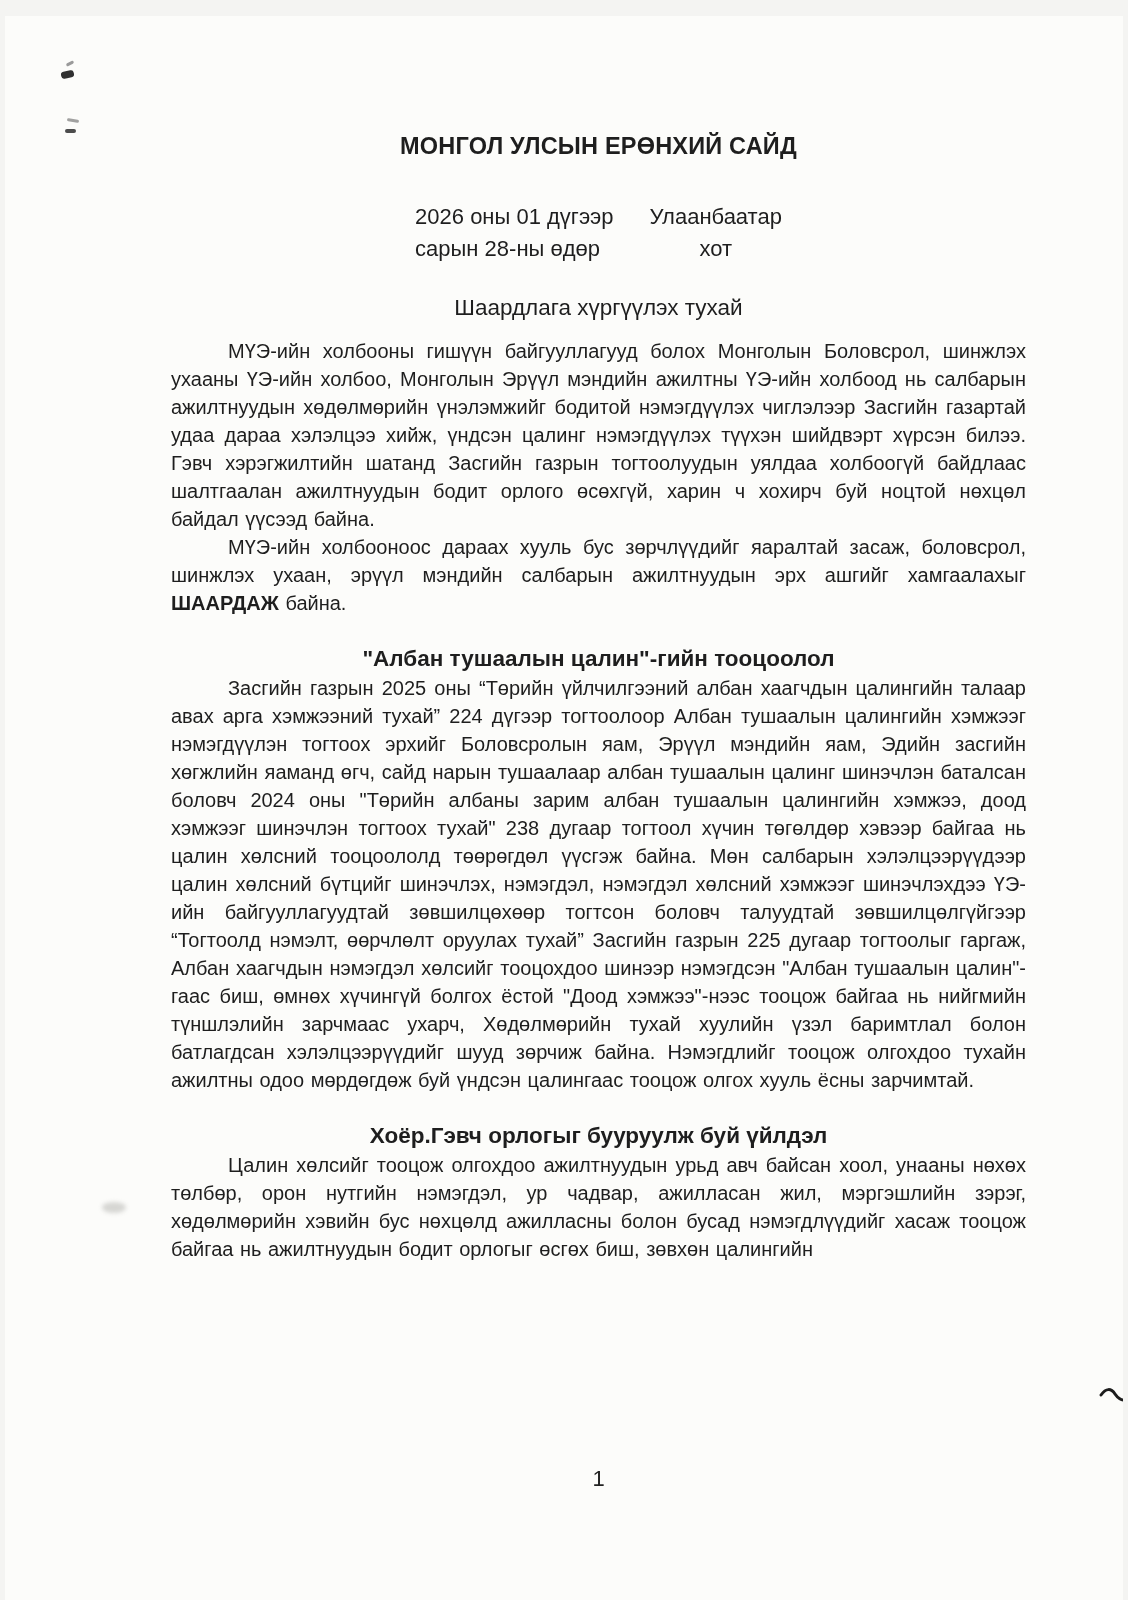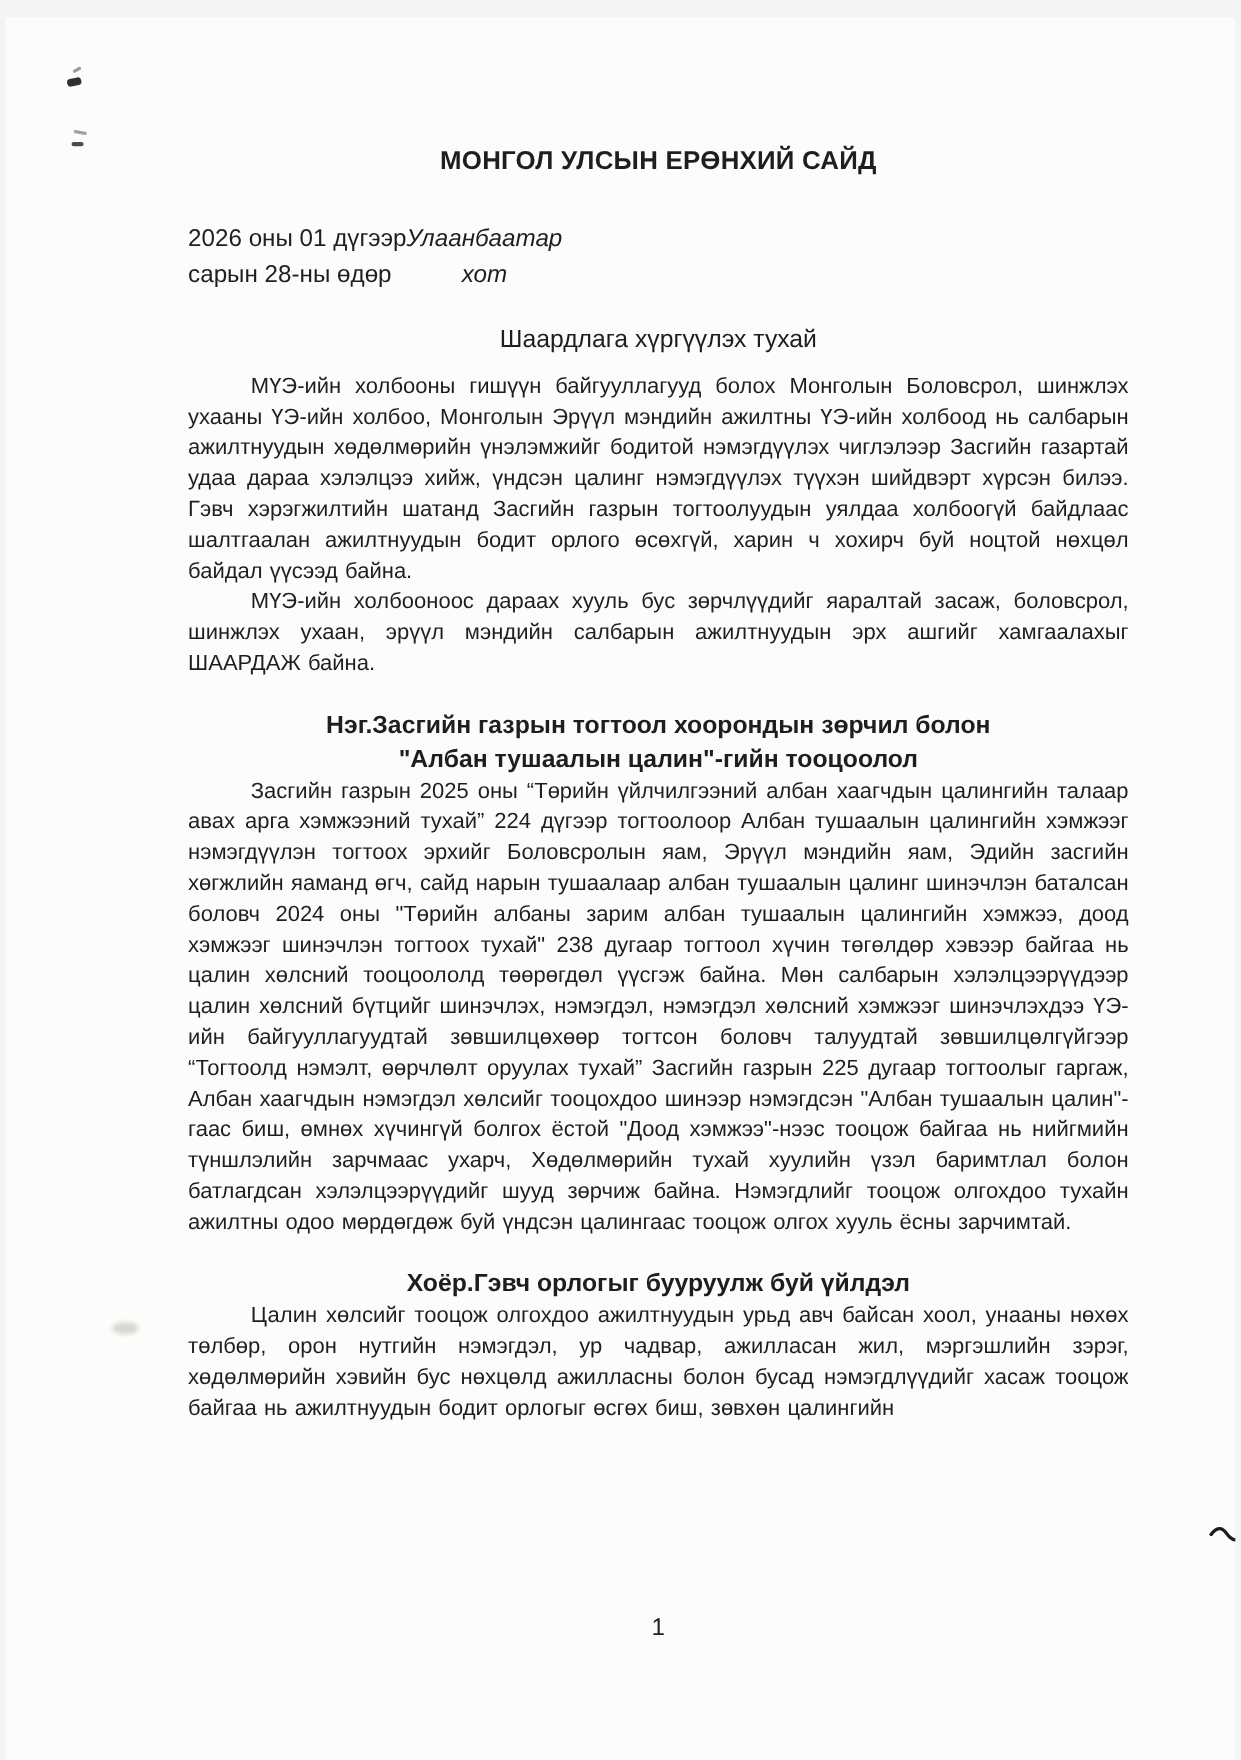--- a/index.html
+++ b/index.html
@@ -23,28 +23,29 @@
   .doc-header {
     text-align: center;
     font-weight: bold;
     font-size: 23.5px;
     line-height: 37px;
     letter-spacing: 0.2px;
   }
   
   .dateline {
     display: flex;
-    justify-content: flex-start;
+    justify-content: center;
     align-items: flex-start;
     font-size: 22px;
     line-height: 32px;
     margin-top: 36px;
+    gap: 36px;
   }
   .date-block { text-align: left; }
-  .city-block { text-align: center; font-style: italic; }
+  .city-block { text-align: center; }
   
   .subject {
     text-align: center;
     font-size: 22.5px;
     font-weight: normal;
     margin: 28px 0 0 0;
     line-height: 30px;
   }
   
   .body-start { margin-top: 14px; }
@@ -57,21 +58,21 @@
     word-spacing: 1px;
   }
   .section-title {
     text-align: center;
     font-size: 22.5px;
     font-weight: bold;
     line-height: 31px;
     margin: 26px 0 0 0;
   }
   .section-title .line { display: block; }
-  .bold-inline { font-weight: normal; }
+  .bold-inline { font-weight: bold; }
   
   .page-number {
     position: absolute;
     top: 1450px;
     left: 166px;
     right: 97px;
     text-align: center;
     font-size: 22px;
     color: #222;
   }
@@ -115,21 +116,20 @@
 
   <h1 class="subject">Шаардлага хүргүүлэх тухай</h1>
 
   <div class="body-start">
 
     <p class="body-para">МҮЭ-ийн холбооны гишүүн байгууллагууд болох Монголын Боловсрол, шинжлэх ухааны ҮЭ-ийн холбоо, Монголын Эрүүл мэндийн ажилтны ҮЭ-ийн холбоод нь салбарын ажилтнуудын хөдөлмөрийн үнэлэмжийг бодитой нэмэгдүүлэх чиглэлээр Засгийн газартай удаа дараа хэлэлцээ хийж, үндсэн цалинг нэмэгдүүлэх түүхэн шийдвэрт хүрсэн билээ. Гэвч хэрэгжилтийн шатанд Засгийн газрын тогтоолуудын уялдаа холбоогүй байдлаас шалтгаалан ажилтнуудын бодит орлого өсөхгүй, харин ч хохирч буй ноцтой нөхцөл байдал үүсээд байна.</p>
 
     <p class="body-para"><span>МҮЭ-ийн холбооноос дараах хууль бус зөрчлүүдийг яаралтай засаж, боловсрол, шинжлэх ухаан, эрүүл мэндийн салбарын ажилтнуудын эрх ашгийг хамгаалахыг </span><span class="bold-inline">ШААРДАЖ</span><span> байна.</span></p>
 
     <h2 class="section-title">
-      <span class="line">Нэг.Засгийн газрын тогтоол хоорондын зөрчил болон</span>
       <span class="line">"Албан тушаалын цалин"-гийн тооцоолол</span>
     </h2>
 
     <p class="body-para">Засгийн газрын 2025 оны “Төрийн үйлчилгээний албан хаагчдын цалингийн талаар авах арга хэмжээний тухай” 224 дүгээр тогтоолоор Албан тушаалын цалингийн хэмжээг нэмэгдүүлэн тогтоох эрхийг Боловсролын яам, Эрүүл мэндийн яам, Эдийн засгийн хөгжлийн яаманд өгч, сайд нарын тушаалаар албан тушаалын цалинг шинэчлэн баталсан боловч 2024 оны "Төрийн албаны зарим албан тушаалын цалингийн хэмжээ, доод хэмжээг шинэчлэн тогтоох тухай" 238 дугаар тогтоол хүчин төгөлдөр хэвээр байгаа нь цалин хөлсний тооцоололд төөрөгдөл үүсгэж байна. Мөн салбарын хэлэлцээрүүдээр цалин хөлсний бүтцийг шинэчлэх, нэмэгдэл, нэмэгдэл хөлсний хэмжээг шинэчлэхдээ ҮЭ-ийн байгууллагуудтай зөвшилцөхөөр тогтсон боловч талуудтай зөвшилцөлгүйгээр “Тогтоолд нэмэлт, өөрчлөлт оруулах тухай” Засгийн газрын 225 дугаар тогтоолыг гаргаж, Албан хаагчдын нэмэгдэл хөлсийг тооцохдоо шинээр нэмэгдсэн "Албан тушаалын цалин"-гаас биш, өмнөх хүчингүй болгох ёстой "Доод хэмжээ"-нээс тооцож байгаа нь нийгмийн түншлэлийн зарчмаас ухарч, Хөдөлмөрийн тухай хуулийн үзэл баримтлал болон батлагдсан хэлэлцээрүүдийг шууд зөрчиж байна. Нэмэгдлийг тооцож олгохдоо тухайн ажилтны одоо мөрдөгдөж буй үндсэн цалингаас тооцож олгох хууль ёсны зарчимтай.</p>
 
     <h2 class="section-title">Хоёр.Гэвч орлогыг бууруулж буй үйлдэл</h2>
 
     <p class="body-para">Цалин хөлсийг тооцож олгохдоо ажилтнуудын урьд авч байсан хоол, унааны нөхөх төлбөр, орон нутгийн нэмэгдэл, ур чадвар, ажилласан жил, мэргэшлийн зэрэг, хөдөлмөрийн хэвийн бус нөхцөлд ажилласны болон бусад нэмэгдлүүдийг хасаж тооцож байгаа нь ажилтнуудын бодит орлогыг өсгөх биш, зөвхөн цалингийн</p>
 
   </div>

